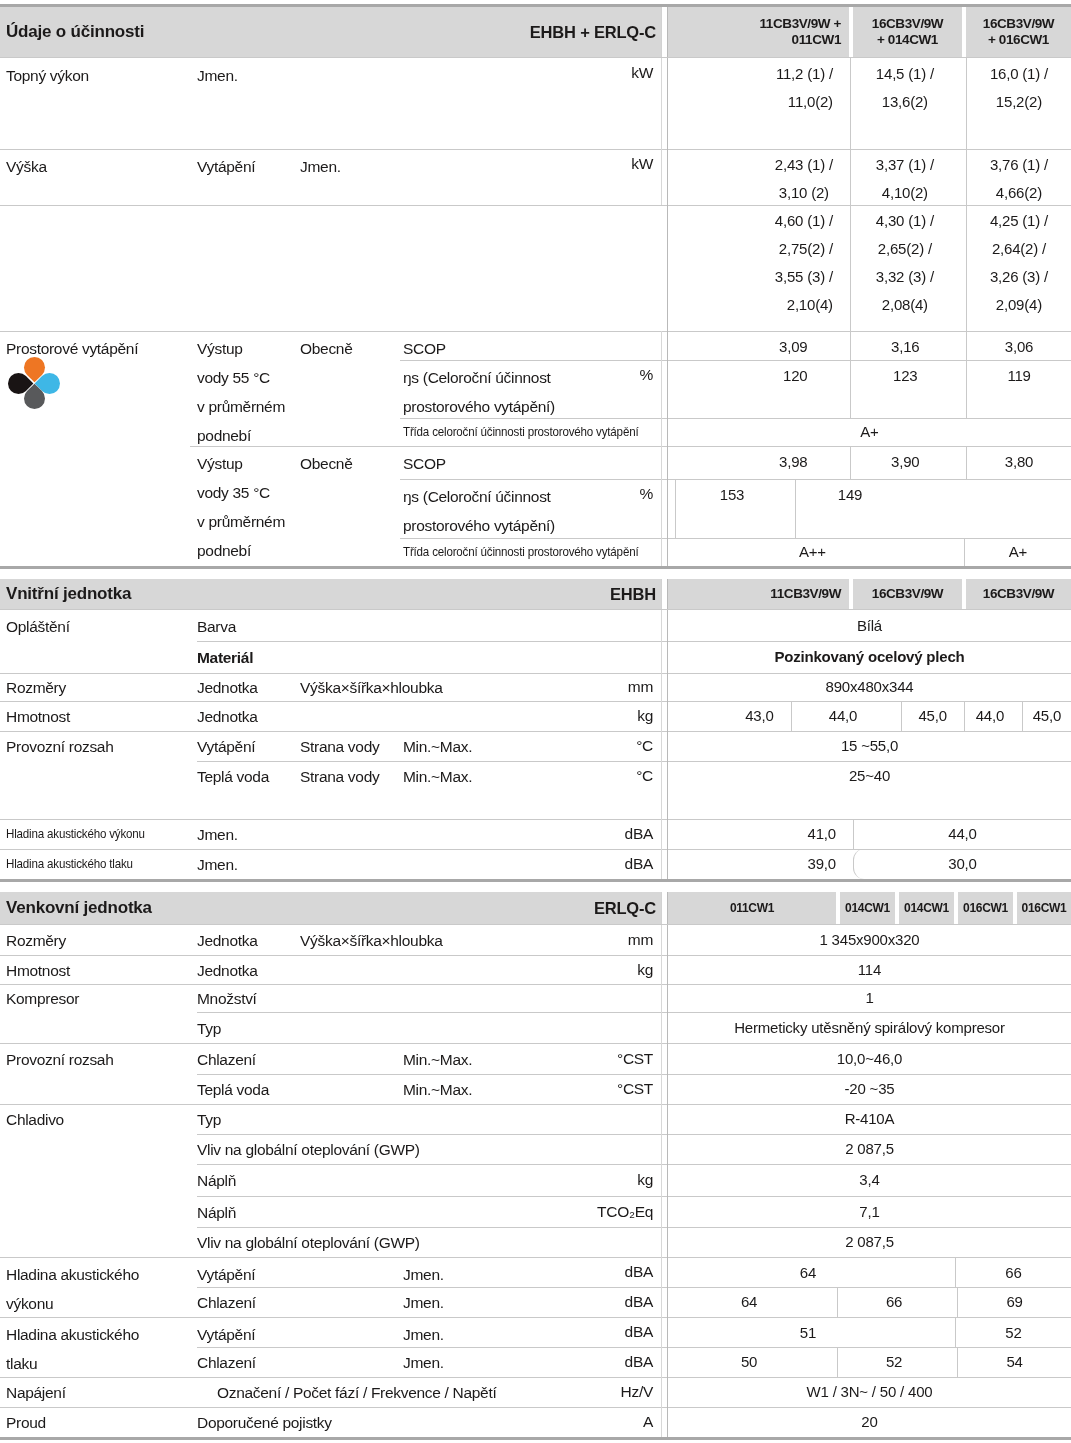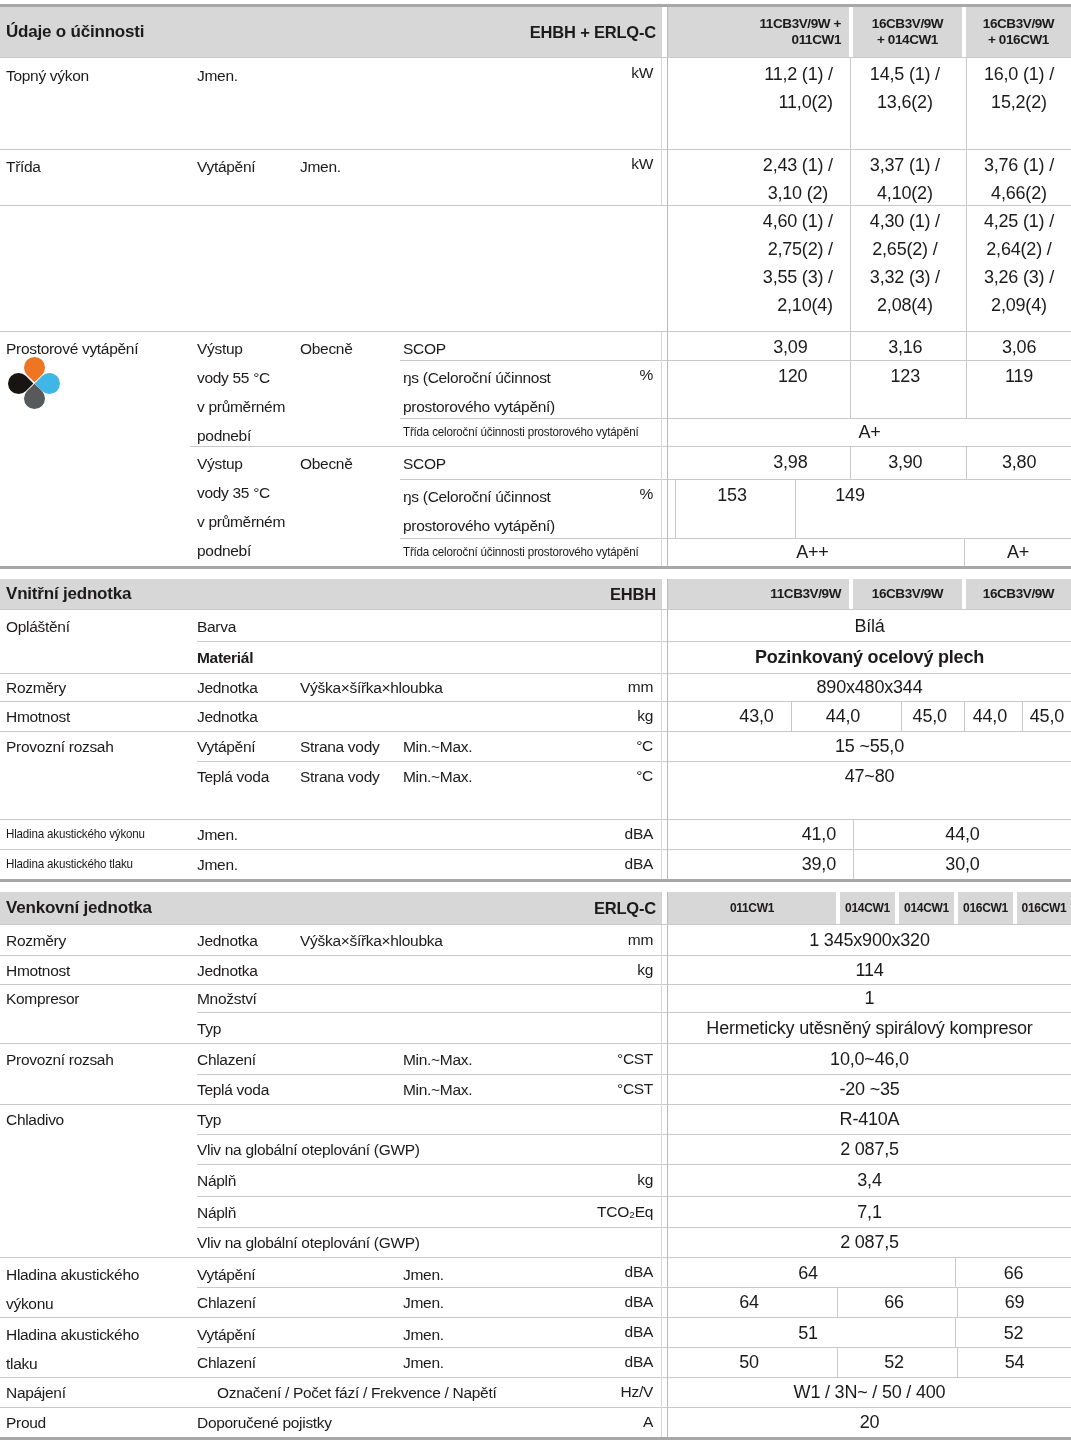--- a/index.html
+++ b/index.html
@@ -25,21 +25,21 @@
   .hcell.a-r{justify-content:flex-end;text-align:right;padding-right:8px;}
   
   .row{position:relative;}
   .rule{position:absolute;top:0;right:0;height:1px;background:var(--rule);}
   .labels{position:absolute;left:0;top:0;bottom:0;width:662px;box-sizing:border-box;border-right:1px solid #d8d8d8;font-size:15.5px;letter-spacing:-0.3px;}
   .lab{position:absolute;top:50%;transform:translateY(-50%);white-space:pre-line;line-height:29px;transform-origin:left center;}
   .labels.vtop .lab{top:3px;transform:none;}
   .lab.small{font-size:12.6px;letter-spacing:-0.2px;transform:translateY(-50%) scaleX(0.92);}
   .unit{position:absolute;right:8px;top:50%;transform:translateY(-50%);line-height:20px;}
   .labels.vtop .unit{top:5px;transform:none;}
-  .data{position:absolute;left:667px;top:0;bottom:0;width:404px;box-sizing:border-box;border-left:1px solid var(--divider);display:flex;font-size:18px;letter-spacing:-0.2px;}
+  .data{position:absolute;left:667px;top:0;bottom:0;width:404px;box-sizing:border-box;border-left:1px solid var(--divider);display:flex;font-size:15px;letter-spacing:-0.2px;}
   .cell{box-sizing:border-box;display:flex;align-items:center;white-space:pre-line;line-height:28px;height:100%;text-align:right;}
   .data.vtop .cell{align-items:flex-start;padding-top:2px;}
   .cell.cdiv{border-left:1px solid var(--rule);margin-left:7px;}
   .cell.a-c{justify-content:center;text-align:center;}
   .cell.a-r{justify-content:flex-end;padding-right:10px;}
   .cell.a-rr{justify-content:flex-end;padding-right:36px;}
   
   .flower{position:absolute;left:8px;top:26px;width:52px;height:52px;}
   .petal{position:absolute;width:21px;height:21px;border-radius:50% 50% 50% 0;}
   .p-top{left:16px;top:0;background:var(--orange);transform:rotate(-45deg);}
@@ -77,21 +77,21 @@
 11,0(2)</div>
           <div class="cell cdiv a-c" style="width: 113px;">14,5 (1) /
 13,6(2)</div>
           <div class="cell cdiv a-c" style="width: 109px;">16,0 (1) /
 15,2(2)</div>
         </div>
       </div>
       <div class="row" style="height: 56px;">
         <div class="rule" style="left: 0px;"></div>
         <div class="labels vtop">
-          <div class="lab" style="left: 6px;">Třída</div>
+          <div class="lab" style="left: 6px;">Výška</div>
           <div class="lab" style="left: 197px;">Vytápění</div>
           <div class="lab" style="left: 300px;">Jmen.</div>
           <div class="unit">kW</div>
         </div>
         <div class="data vtop">
           <div class="cell a-r" style="width: 181px; text-align: center;">2,43 (1) /
 3,10 (2)</div>
           <div class="cell cdiv a-c" style="width: 113px;">3,37 (1) /
 4,10(2)</div>
           <div class="cell cdiv a-c" style="width: 109px;">3,76 (1) /
@@ -271,21 +271,21 @@
       </div>
       <div class="row" style="height: 30px;">
         <div class="rule" style="left: 197px;"></div>
         <div class="labels">
           <div class="lab" style="left: 197px;">Teplá voda</div>
           <div class="lab" style="left: 300px;">Strana vody</div>
           <div class="lab" style="left: 403px;">Min.~Max.</div>
           <div class="unit">°C</div>
         </div>
         <div class="data">
-          <div class="cell a-c" style="width: 403px;">47~80</div>
+          <div class="cell a-c" style="width: 403px;">25~40</div>
         </div>
       </div>
       <div class="row" style="height: 28px;">
         <div class="labels"></div>
         <div class="data"></div>
       </div>
       <div class="row" style="height: 30px;">
         <div class="rule" style="left: 0px;"></div>
         <div class="labels">
           <div class="lab small" style="left: 6px;">Hladina akustického výkonu</div>
@@ -299,21 +299,21 @@
       </div>
       <div class="row" style="height: 30px;">
         <div class="rule" style="left: 0px;"></div>
         <div class="labels">
           <div class="lab small" style="left: 6px;">Hladina akustického tlaku</div>
           <div class="lab" style="left: 197px;">Jmen.</div>
           <div class="unit">dBA</div>
         </div>
         <div class="data">
           <div class="cell a-r" style="width: 181px;">39,0</div>
-          <div class="cell cdiv a-c" style="width: 222px;">30,0</div>
+          <div class="cell cdiv a-c" style="width: 222px; border-radius: 11px;">30,0</div>
         </div>
       </div>
     </div>
     <div class="section">
       <div class="hrow" style="height: 32px;">
         <div class="hleft">
           <div class="title">Venkovní jednotka</div>
           <div class="model">ERLQ-C</div>
         </div>
         <div class="hdata">

